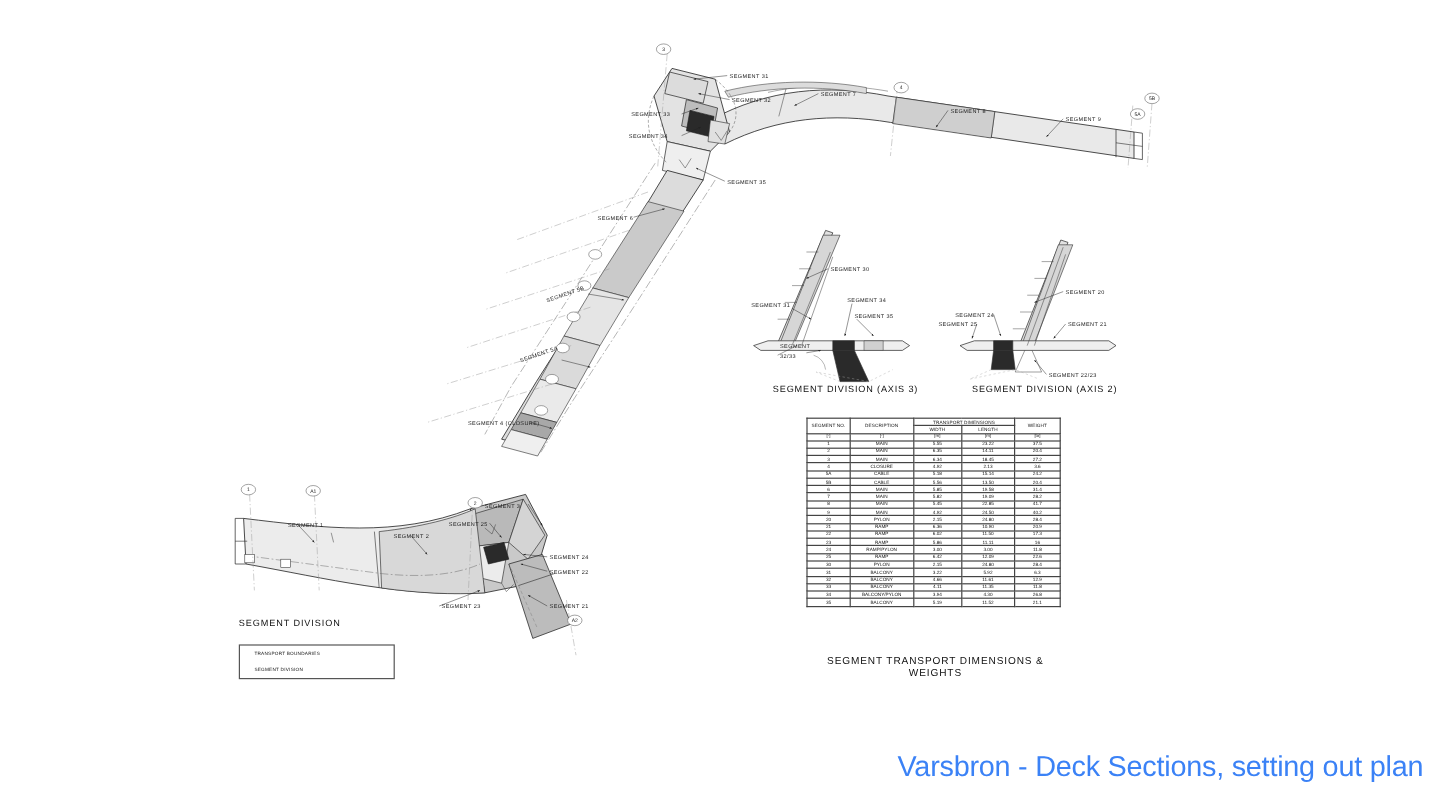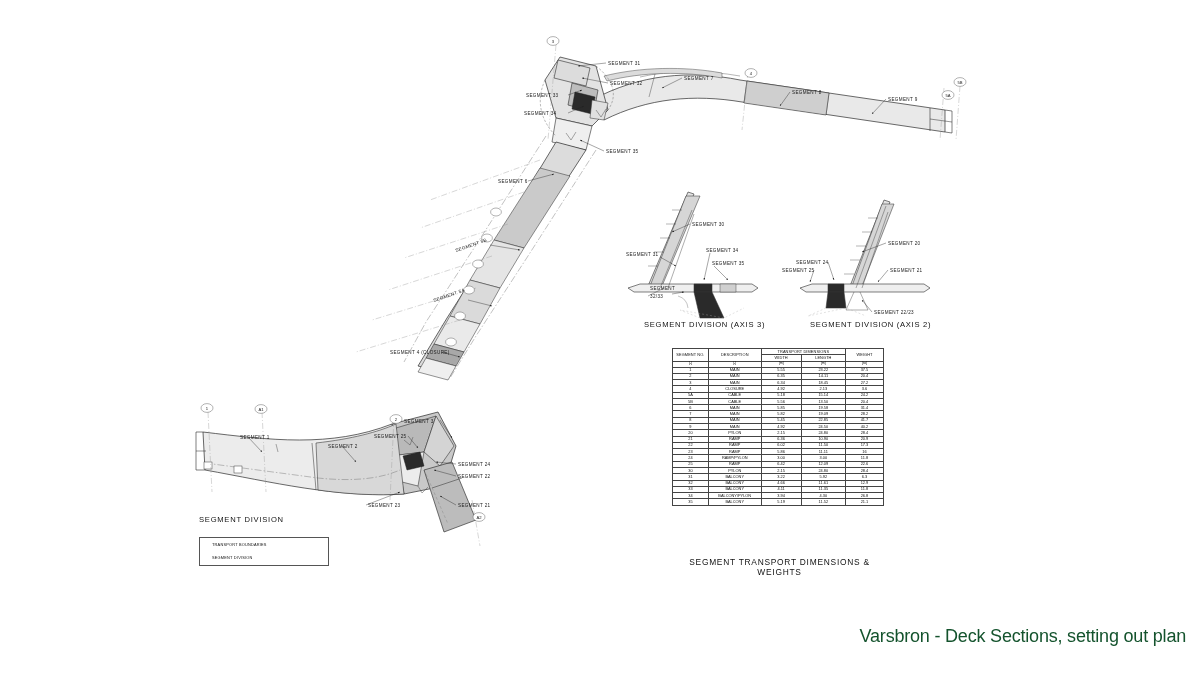--- a/index.html
+++ b/index.html
@@ -21,34 +21,34 @@
         font-size:3.9px;line-height:1.05;padding:.6px 0;color:#111;
         font-weight:normal;}
   thead th{font-size:3.9px;letter-spacing:.1px;}
   thead tr.units td{font-size:3.6px;}
   tbody tr td:first-child{width:17%;}
   tbody tr td:nth-child(2){width:25%;}
   tbody tr td:nth-child(3){width:19%;}
   tbody tr td:nth-child(4){width:21%;}
   tbody tr td:nth-child(5){width:18%;}
   #tbl-title{position:absolute;left:672px;top:545px;width:215px;
-      text-align:center;font-size:8.4px;letter-spacing:.75px;color:#111;margin-top:12px;}
+      text-align:center;font-size:8.4px;letter-spacing:.75px;color:#111;}
 
   
   #legend-title{position:absolute;left:199px;top:515px;font-size:7.6px;
       letter-spacing:.75px;color:#111;}
   #legend-box{position:absolute;left:199px;top:537px;width:128px;height:27px;
       border:.6px solid #555;}
   .leg-row{display:flex;align-items:center;height:13px;padding-left:5px;}
   .leg-swatch{width:52px;height:1px;flex:none;}
   .leg-text{font-size:3.9px;letter-spacing:.2px;margin-left:7px;color:#111;}
 
   
-  #main-title{position:absolute;right:14px;top:626px;font-size:18px;
-      color:#14532d;letter-spacing:-.2px;white-space:nowrap;}
+  #main-title{position:absolute;right:14px;top:626px;font-size:24px;
+      color:#3b82f6;letter-spacing:-.2px;white-space:nowrap;}
 </style>
 </head>
 <body>
 
 <div id="canvas">
 
 <svg width="1200" height="675" viewBox="0 0 1200 675">
   <defs>
     <marker id="arw" markerWidth="6" markerHeight="6" refX="5" refY="2" orient="auto">
           <path d="M0,0 L5,2 L0,4 z" fill="#222"></path>

